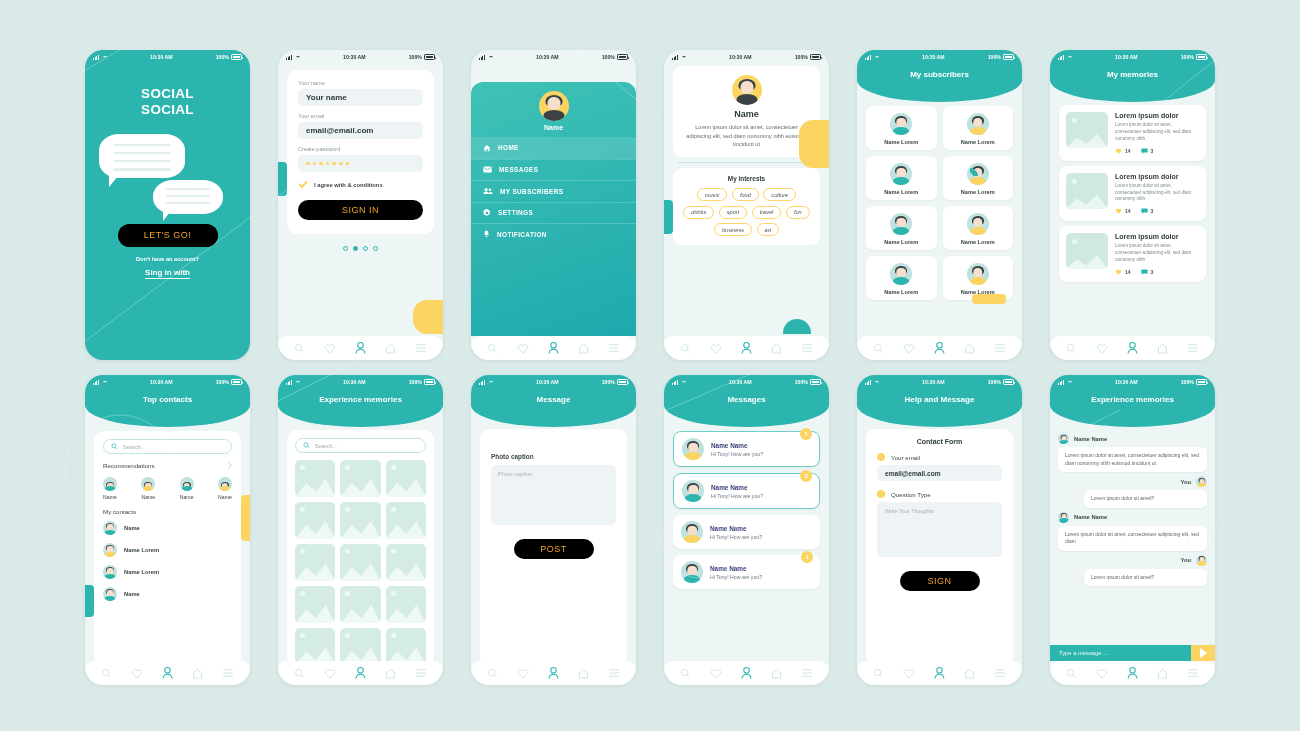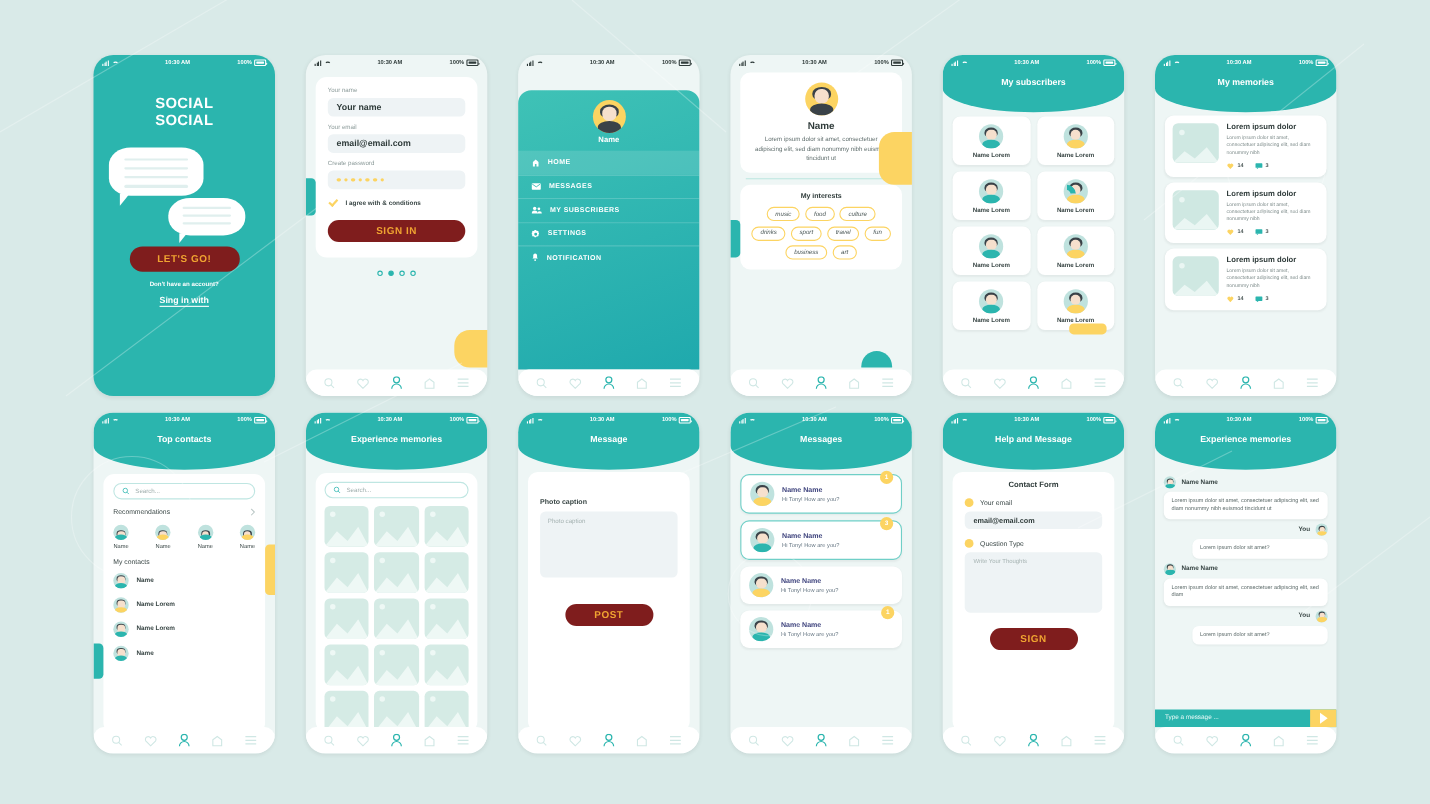--- a/index.html
+++ b/index.html
@@ -91,22 +91,22 @@
     border-bottom:11px solid transparent; border-top:0; }
   .bub2{ left:68px; top:52px; width:70px; height:34px; }
   .bub2::after{ left:10px; bottom:-7px; border-left:7px solid #fff;
     border-bottom:9px solid transparent; }
   .bub .ln{ height:2.2px; background:#e0efee; border-radius:2px; margin:0 auto; }
   .bub1 .ln{ width:58px; margin-top:6px; }
   .bub1 .ln:first-child{ margin-top:10px; }
   .bub2 .ln{ width:44px; margin-top:5px; }
   .bub2 .ln:first-child{ margin-top:8px; }
   .btn-yellow {
-    background:#7f1d1d; color:#f0a431; border:none; border-radius: 14px;
-    font-weight:bold; font-size:9px; letter-spacing:.5px; cursor:pointer;
+    background:#000000; color:#f0a431; border:none; border-radius: 14px;
+    font-weight:normal; font-size:9px; letter-spacing:.5px; cursor:pointer;
     display:block; font-family:inherit;
   }
   .s1-btn { width:100px; height:23px; margin: 4px auto 0; }
   .s1-sub { text-align:center; color:#fff; font-size:5.6px; font-weight:bold; margin-top:9px; }
   .s1-link { text-align:center; color:#fff; font-size:8px; font-weight:bold;
     margin-top:6px; text-decoration:underline; text-underline-offset:2.5px; }
 
   
   .card-white {
     background:#fff; border-radius:10px; margin: 6px 9px 0;
@@ -248,21 +248,21 @@
   .up-row{display:flex;align-items:center;gap:11px;}
   .cam{width:33px;height:33px;border-radius:50%;background:#fcd462;position:relative;flex:none;}
   .cam-body{position:absolute;left:7px;top:11px;width:19px;height:13px;background:#fff;border-radius:2.5px;}
   .cam-top{position:absolute;left:12px;top:8px;width:8px;height:4px;background:#fff;border-radius:2px 2px 0 0;}
   .cam-lens{position:absolute;left:14px;top:15px;width:5px;height:5px;border-radius:50%;
     border:1.2px solid #fcd462;}
   .up-txt{font-size:7.4px;color:#3a4746;line-height:1.5;}
   .cap-label{font-size:6.4px;font-weight:bold;color:#3a4746;margin:12px 0 5px;}
   .cap-box{background:#eef3f5;border-radius:5px;height:60px;padding:6px 7px;
     font-size:5.6px;color:#a6b3b2;}
-  .s9-btn{width:80px;height:20px;margin:24px auto 0;}
+  .s9-btn{width:80px;height:20px;margin:14px auto 0;}
 
   
   .msg-row{background:#fff;border-radius:8px;margin:6px 9px;padding:6px 8px;
     display:flex;align-items:center;gap:7px;position:relative;
     box-shadow:0 1px 2px rgba(0,0,0,.05);}
   .msg-row.unread{border:1px solid #6fcfc7;}
   .msg-n{font-size:6.4px;font-weight:bold;color:#3a3f7a;}
   .msg-p{font-size:5.2px;color:#6a7a86;margin-top:2px;}
   .badge{position:absolute;right:7px;top:-4px;width:12px;height:12px;border-radius:50%;
     background:#fcd462;color:#fff;font-size:5.8px;font-weight:bold;

